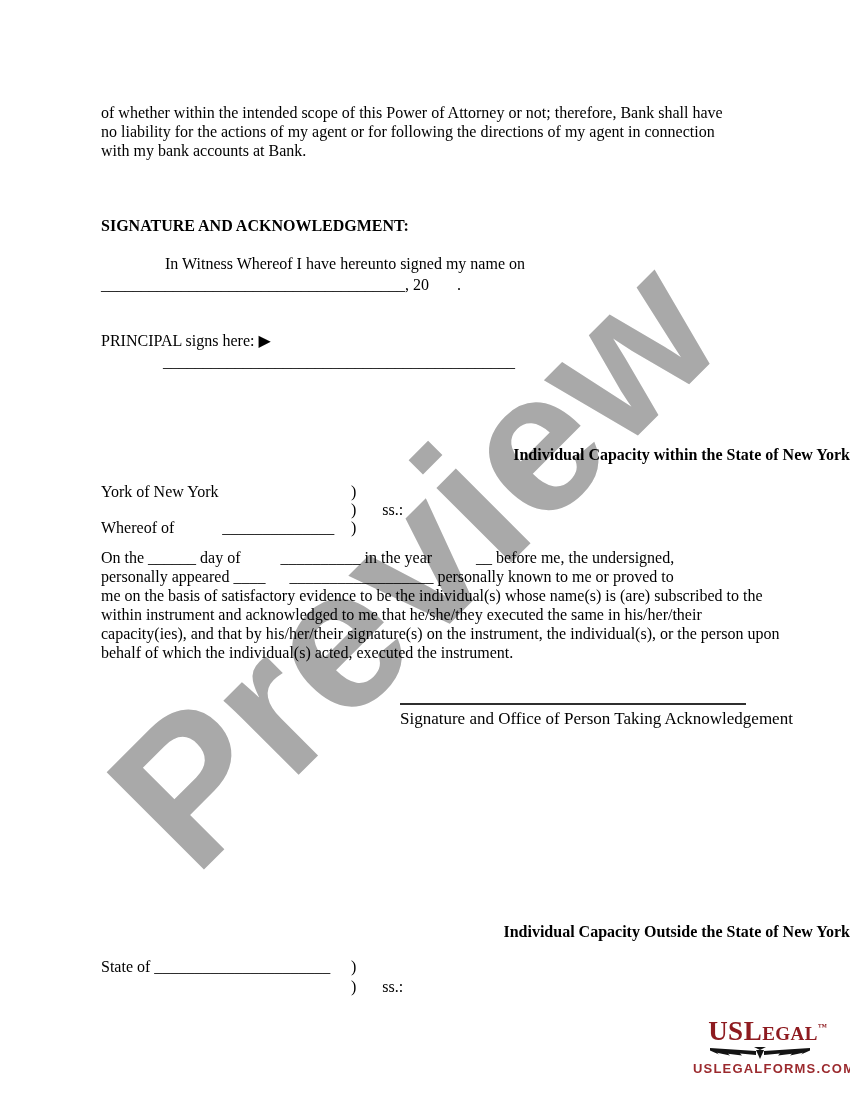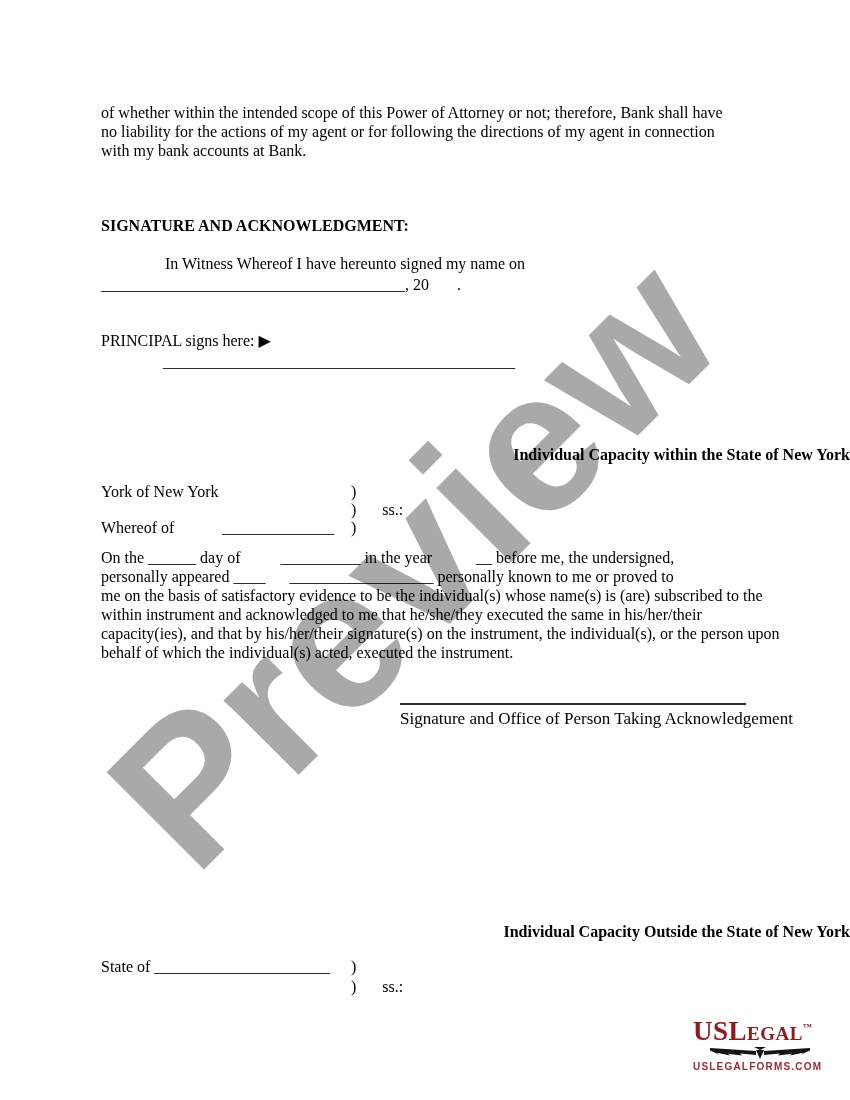--- a/index.html
+++ b/index.html
@@ -23,25 +23,25 @@
   .pre{white-space:pre;}
   .para{line-height:19px;}
   .para div{white-space:pre;}
   .bold{font-weight:bold;}
   .center{left:0;width:850px;text-align:right;}
   .ssrow{display:flex;line-height:18px;}
   .sslabel{width:250px;white-space:pre;}
   .ssgap{display:inline-block;width:26px;}
   .sigline{border-top:2px solid #2f2f2f;height:0;}
   .caption{font-size:17px;line-height:19px;}
-  .logo{width:134px;text-align:left;line-height:1;}
+  .logo{width:134px;text-align:right;line-height:1;}
   .logo .brand{font-family:"Liberation Serif",serif;font-weight:bold;font-variant:small-caps;
     font-size:27px;letter-spacing:0.5px;white-space:nowrap;}
   .logo sup{font-size:9px;vertical-align:super;letter-spacing:0;}
-  .logo .domain{font-family:"Liberation Sans",sans-serif;font-weight:bold;font-size:10px;
+  .logo .domain{font-family:"Liberation Sans",sans-serif;font-weight:bold;font-size:13px;
     letter-spacing:1.2px;margin-top:2px;white-space:nowrap;}
   .emblem{display:block;margin:1px auto 0 auto;}
 </style>
 </head>
 <body>
 
 <div class="page">
 
   <div class="watermark">Preview</div>
 

